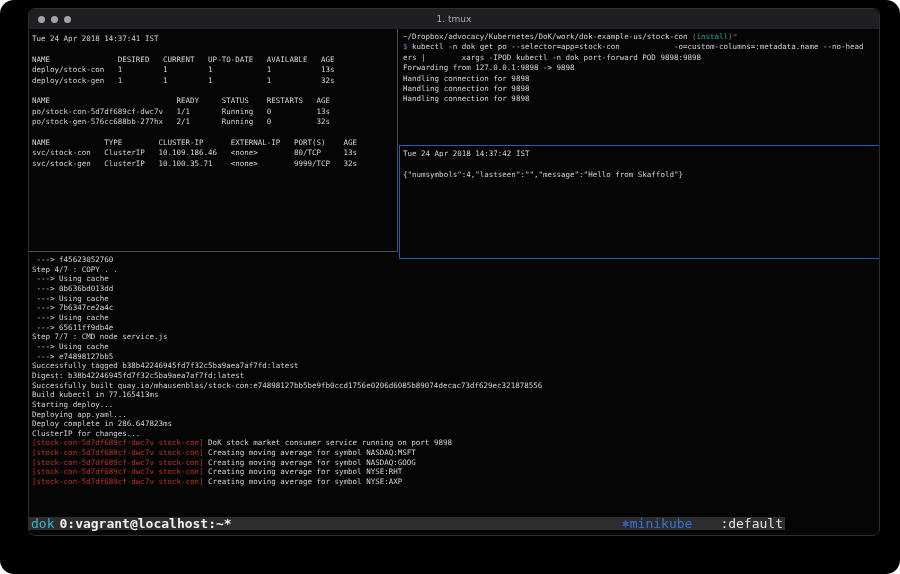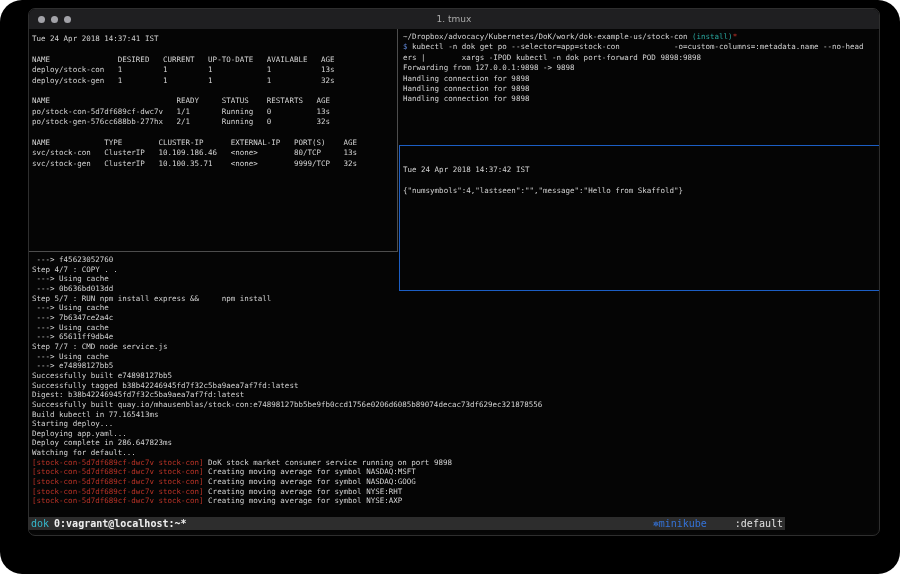--- a/index.html
+++ b/index.html
@@ -1,41 +1,41 @@
 <!DOCTYPE html>
 <html><head>
 <meta charset="utf-8">
 <style>
   html, body { margin:0; padding:0; }
   body {
     width:900px; height:574px; background:#ffffff; overflow:hidden; position:relative;
     font-family:"DejaVu Sans Mono", monospace;
   }
   .screen { position:absolute; left:0; top:0; width:900px; height:574px;
-    background:#000000; border-radius:22px; }
+    background:#000000; border-radius:14px; }
   .window { position:absolute; left:28px; top:8px; width:850px; height:526px;
     background:#070707; border:1px solid #2e2e2e; border-radius:7px; overflow:hidden; }
   .titlebar { height:20px; background:#1f1f21; display:flex; align-items:center;
     position:relative; border-bottom:1px solid #000; }
   .lights { display:flex; gap:6px; margin-left:9px; }
   .light { width:7px; height:7px; border-radius:50%; background:#a2a2a8; display:inline-block; }
   .title { position:absolute; left:0; right:0; text-align:center;
     font-family:"DejaVu Sans", sans-serif; font-size:9px; color:#a9a9a9; }
   .terminal { position:absolute; left:0; top:20px; width:848px; height:504px; background:#050505; }
   .pane { position:absolute; font-size:7.5px; color:#d4d4d4; overflow:hidden; }
   .tline { white-space:pre; }
   .pane-tl { left:3px;  top:5px;   width:363px; height:217px; line-height:10.4px; }
   .vdiv    { position:absolute; left:368px; top:0; width:1px; height:222px; background:#4d4d4d; }
   .pane-tr { left:374px; top:3px;  width:472px; height:112px; line-height:10.4px; }
   .pane-mr { left:370px; top:116px; width:478px; height:106px; line-height:10.4px;
-    border:1px solid #1c5ec4; padding:19px 3px; }
+    border:1px solid #1c5ec4; padding:3px 3px; }
   .hdiv    { position:absolute; left:0; top:222px; width:369px; height:1px; background:#4d4d4d; }
   .pane-bt { left:3px; top:226px; width:843px; height:261px; line-height:9.65px; }
   .statusbar { position:absolute; left:0; top:488px; width:756px; height:13px;
-    background:#2d2d2d; display:flex; align-items:center; font-size:10px; }
+    background:#2d2d2d; display:flex; align-items:center; font-size:13px; }
   .sb-session { margin-left:2px; }
   .sb-window  { font-weight:bold; color:#efefef; margin-left:5px; }
   .sb-spacer  { flex:1; }
   .sb-kube-ns { color:#e2e2e2; margin-right:2px;margin-left:28px; }
 </style>
 </head>
 <body>
 
 <div class="screen">
   <div class="window">
@@ -85,37 +85,35 @@
           <div class="tline"><span>{"numsymbols":4,"lastseen":"","message":"Hello from Skaffold"}</span></div>
         </div>
 
       <div class="hdiv"></div>
 
       <div class="pane pane-bt">
           <div class="tline"><span> ---&gt; f45623052760</span></div>
           <div class="tline"><span>Step 4/7 : COPY . .</span></div>
           <div class="tline"><span> ---&gt; Using cache</span></div>
           <div class="tline"><span> ---&gt; 0b636bd013dd</span></div>
-          <div class="tline"><span>Step 5/7 : RUN npm install express &amp;&amp;     npm install</span></div>
           <div class="tline"><span> ---&gt; Using cache</span></div>
           <div class="tline"><span> ---&gt; 7b6347ce2a4c</span></div>
           <div class="tline"><span> ---&gt; Using cache</span></div>
           <div class="tline"><span> ---&gt; 65611ff9db4e</span></div>
           <div class="tline"><span>Step 7/7 : CMD node service.js</span></div>
           <div class="tline"><span> ---&gt; Using cache</span></div>
           <div class="tline"><span> ---&gt; e74898127bb5</span></div>
-          <div class="tline"><span>Successfully built e74898127bb5</span></div>
           <div class="tline"><span>Successfully tagged b38b42246945fd7f32c5ba9aea7af7fd:latest</span></div>
           <div class="tline"><span>Digest: b38b42246945fd7f32c5ba9aea7af7fd:latest</span></div>
           <div class="tline"><span>Successfully built quay.io/mhausenblas/stock-con:e74898127bb5be9fb0ccd1756e0206d6085b89074decac73df629ec321878556</span></div>
           <div class="tline"><span>Build kubectl in 77.165413ms</span></div>
           <div class="tline"><span>Starting deploy...</span></div>
           <div class="tline"><span>Deploying app.yaml...</span></div>
           <div class="tline"><span>Deploy complete in 286.647823ms</span></div>
-          <div class="tline"><span>Watching for default...</span></div>
+          <div class="tline"><span>ClusterIP for changes...</span></div>
           <div class="tline"><span style="color: rgb(187, 51, 39);">[stock-con-5d7df689cf-dwc7v stock-con]</span><span> DoK stock market consumer service running on port 9898</span></div>
           <div class="tline"><span style="color: rgb(187, 51, 39);">[stock-con-5d7df689cf-dwc7v stock-con]</span><span> Creating moving average for symbol NASDAQ:MSFT</span></div>
           <div class="tline"><span style="color: rgb(187, 51, 39);">[stock-con-5d7df689cf-dwc7v stock-con]</span><span> Creating moving average for symbol NASDAQ:GOOG</span></div>
           <div class="tline"><span style="color: rgb(187, 51, 39);">[stock-con-5d7df689cf-dwc7v stock-con]</span><span> Creating moving average for symbol NYSE:RHT</span></div>
           <div class="tline"><span style="color: rgb(187, 51, 39);">[stock-con-5d7df689cf-dwc7v stock-con]</span><span> Creating moving average for symbol NYSE:AXP</span></div>
         </div>
 
       <div class="statusbar" style="background: rgb(45, 45, 45);">
         <span class="sb-session" style="color: rgb(53, 184, 204);">dok</span>
         <span class="sb-window">0:vagrant@localhost:~*</span>

